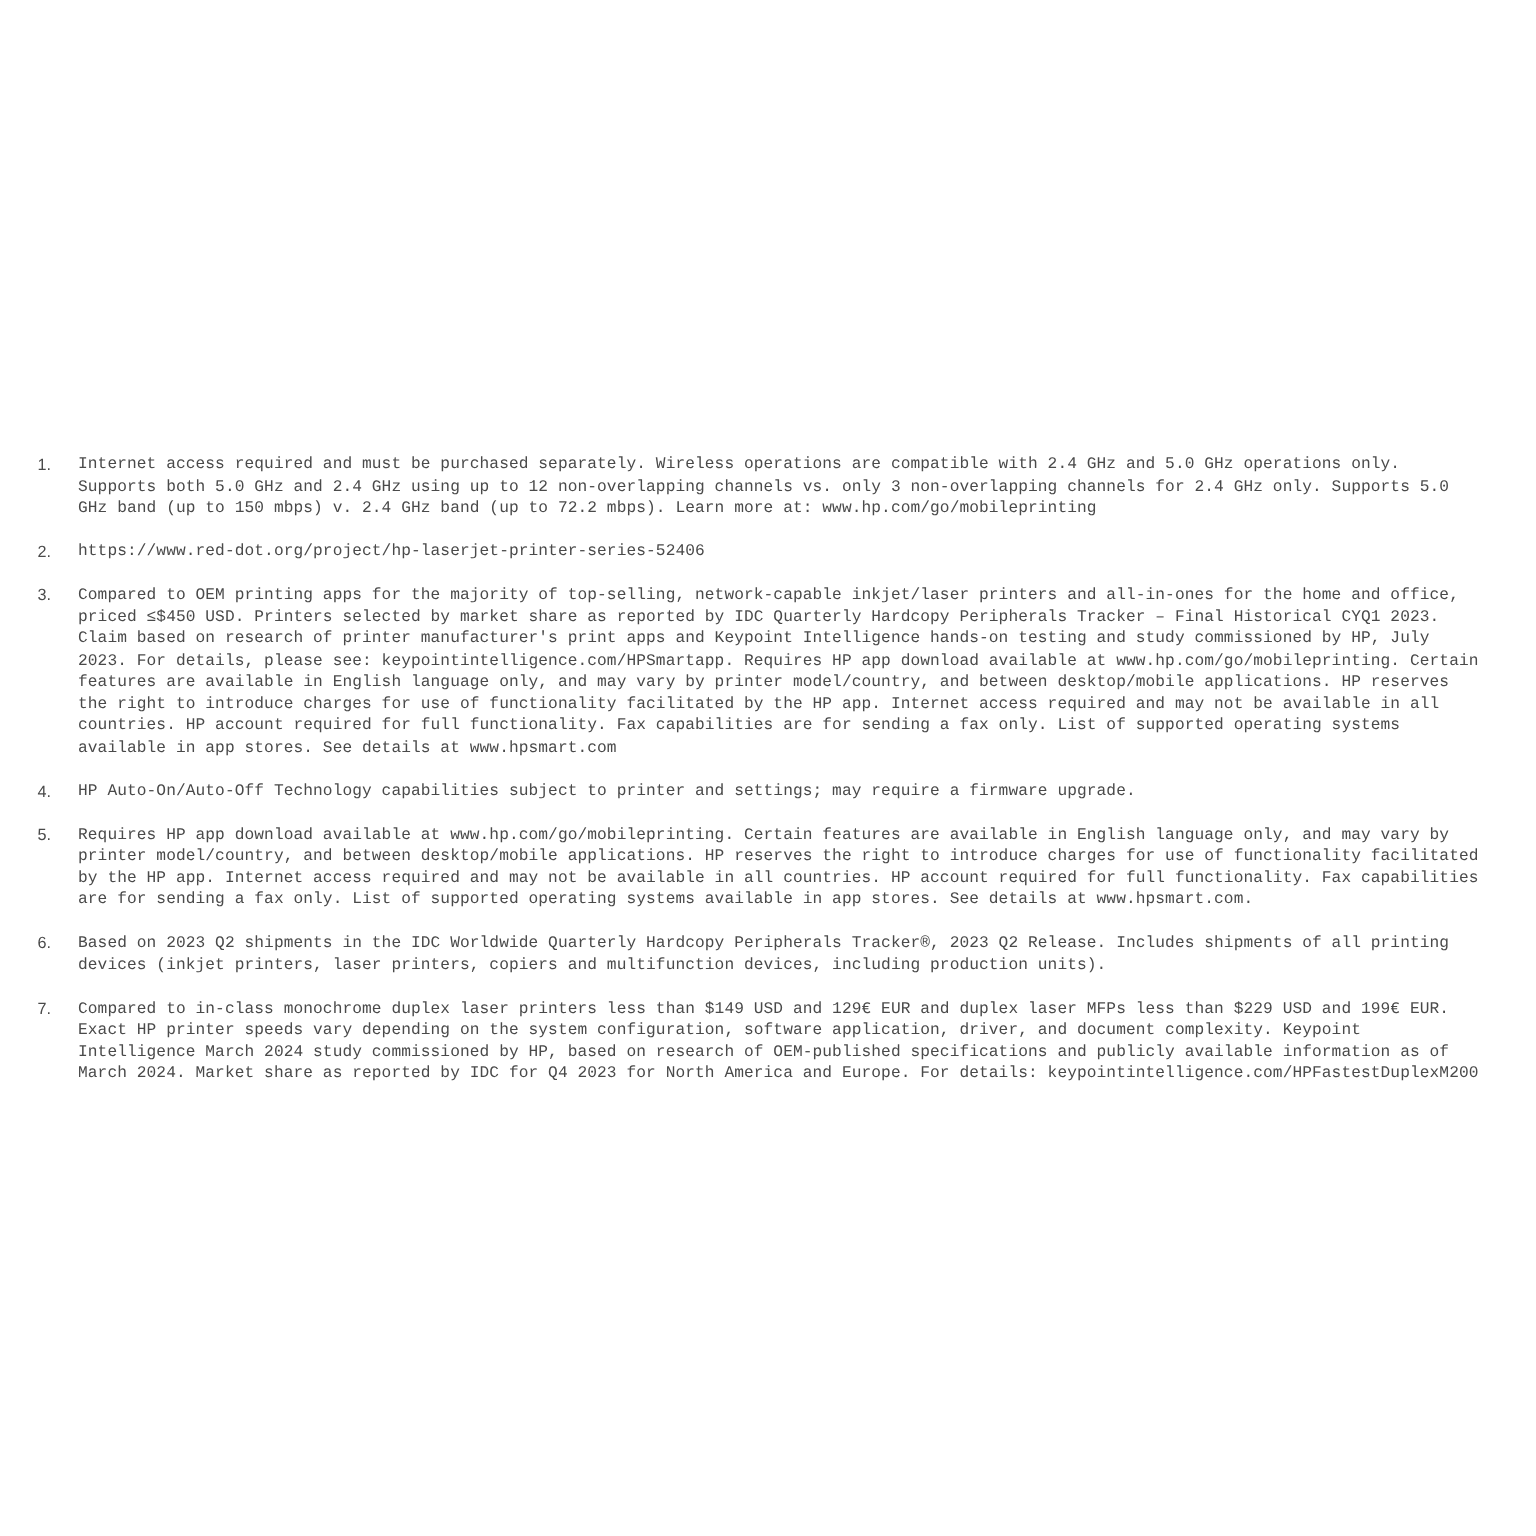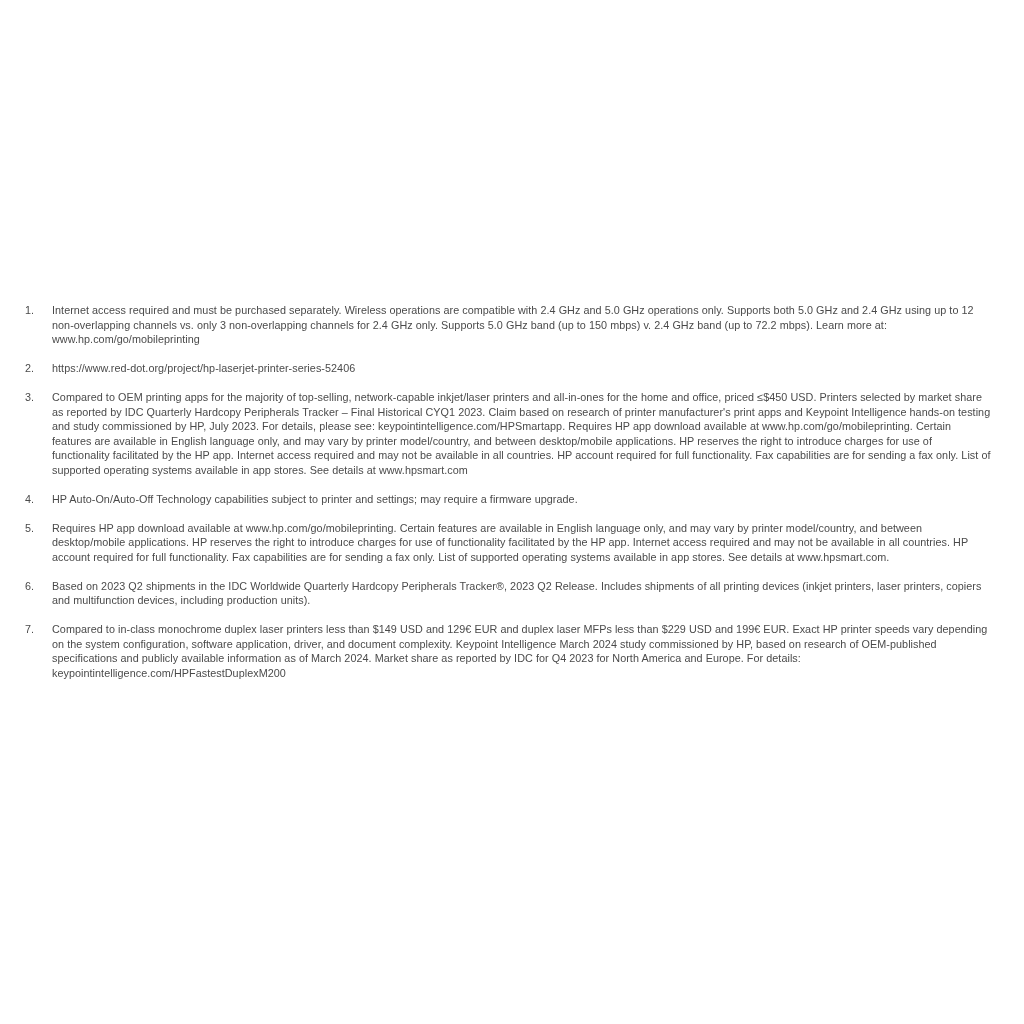--- a/index.html
+++ b/index.html
@@ -33,20 +33,21 @@
   }
   .fn-num {
     flex: 0 0 27px;
     width: 27px;
     color: #4a4a4a;
   }
   .fn-text {
     flex: 1 1 auto;
     color: #4a4a4a;
     word-break: break-word;
+    font-family: Liberation Mono, monospace;
   }
 </style>
 </head>
 <body>
 
 <div class="page">
   <div class="footnotes">
 
     <div class="fn">
       <span class="fn-num">1.</span>

